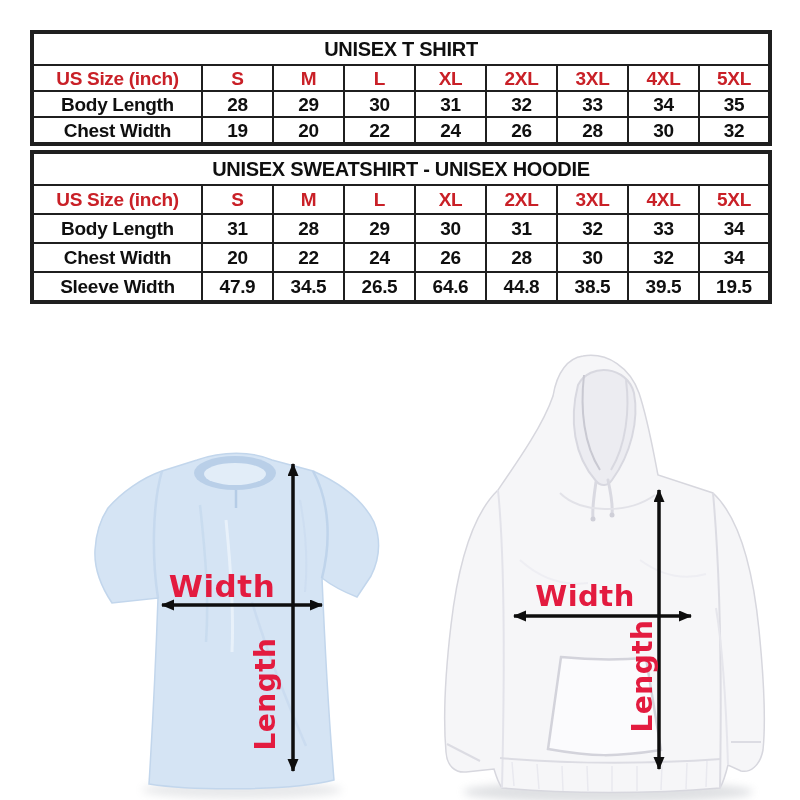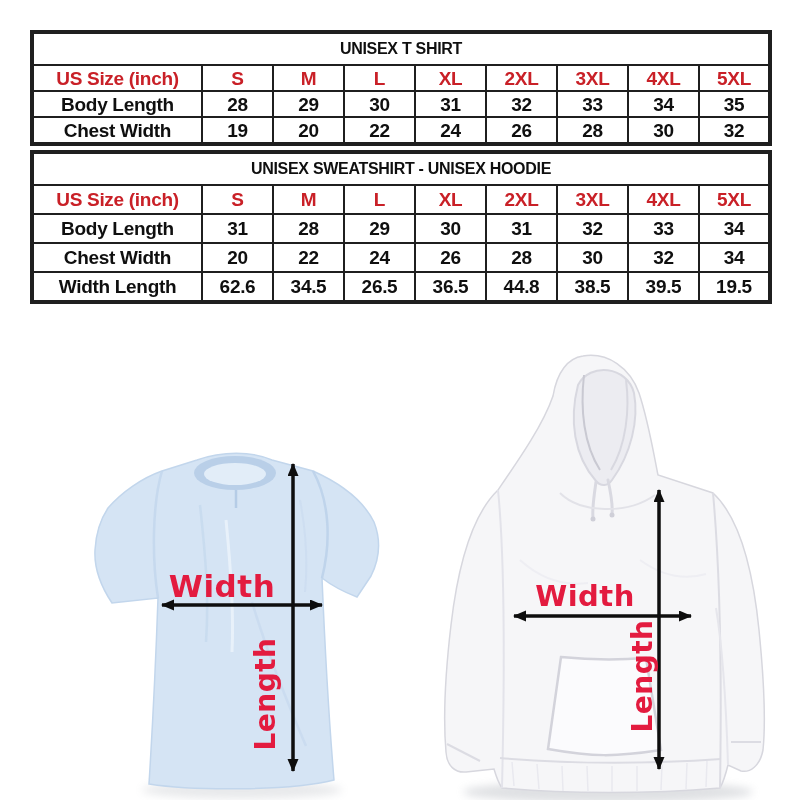--- a/index.html
+++ b/index.html
@@ -13,21 +13,21 @@
     border-collapse:collapse;table-layout:fixed;
     border:4px solid #1f1f1f;
   }
   #table-tshirt{top:30px;}
   #table-hoodie{top:150px;padding-left:44px;}
   .size-table td{
     border:2px solid #1f1f1f;text-align:center;vertical-align:middle;
     font-weight:bold;line-height:1;padding:0;color:#0f0f0f;
     font-size:19px;letter-spacing:-0.3px;
   }
-  .size-table .title-td{height:30px;font-size:16px;}
+  .size-table .title-td{height:30px;font-size:20px;}
   #table-tshirt .data-td{height:24px;}
   #table-hoodie .data-td{height:27px;}
   .hdr-td{color:#c92027 !important;}
   
   .diagram-svg{position:absolute;left:0;top:330px;}
   .dim-label{
     position:absolute;color:#e31b3f;font-weight:bold;
     font-family:"DejaVu Sans",sans-serif;white-space:nowrap;
     transform:translate(-50%,-50%);letter-spacing:0.5px;
   }
@@ -121,25 +121,25 @@
     <td class="data-td">20</td>
     <td class="data-td">22</td>
     <td class="data-td">24</td>
     <td class="data-td">26</td>
     <td class="data-td">28</td>
     <td class="data-td">30</td>
     <td class="data-td">32</td>
     <td class="data-td">34</td>
   </tr>
   <tr>
-    <td class="data-td">Width Length</td>
-    <td class="data-td">62.6</td>
+    <td class="data-td">Sleeve Width</td>
+    <td class="data-td">47.9</td>
     <td class="data-td">34.5</td>
     <td class="data-td">26.5</td>
-    <td class="data-td">36.5</td>
+    <td class="data-td">64.6</td>
     <td class="data-td">44.8</td>
     <td class="data-td">38.5</td>
     <td class="data-td">39.5</td>
     <td class="data-td">19.5</td>
   </tr>
 </tbody>
   </table>
 
 <svg class="diagram-svg" width="800" height="470" viewBox="0 330 800 470">
   <defs>

